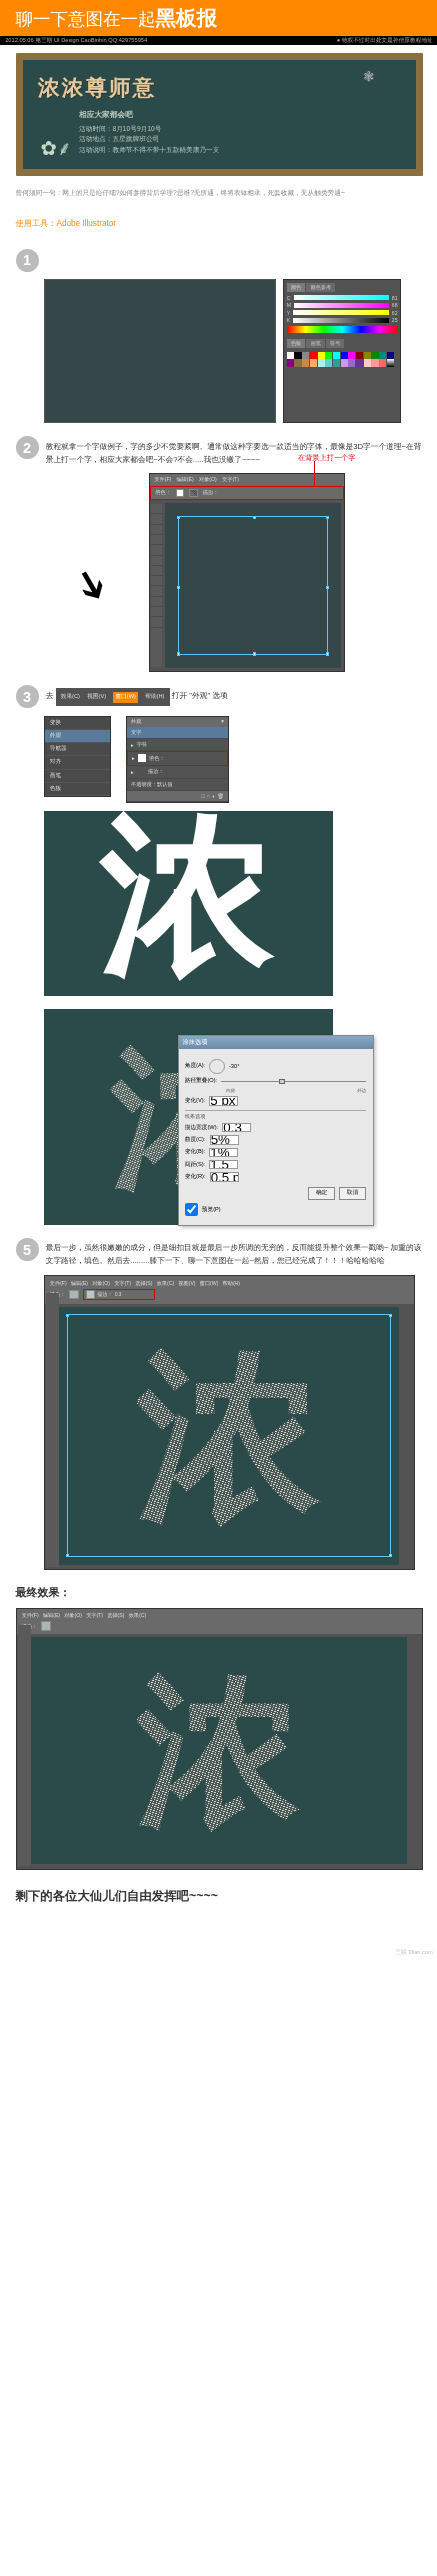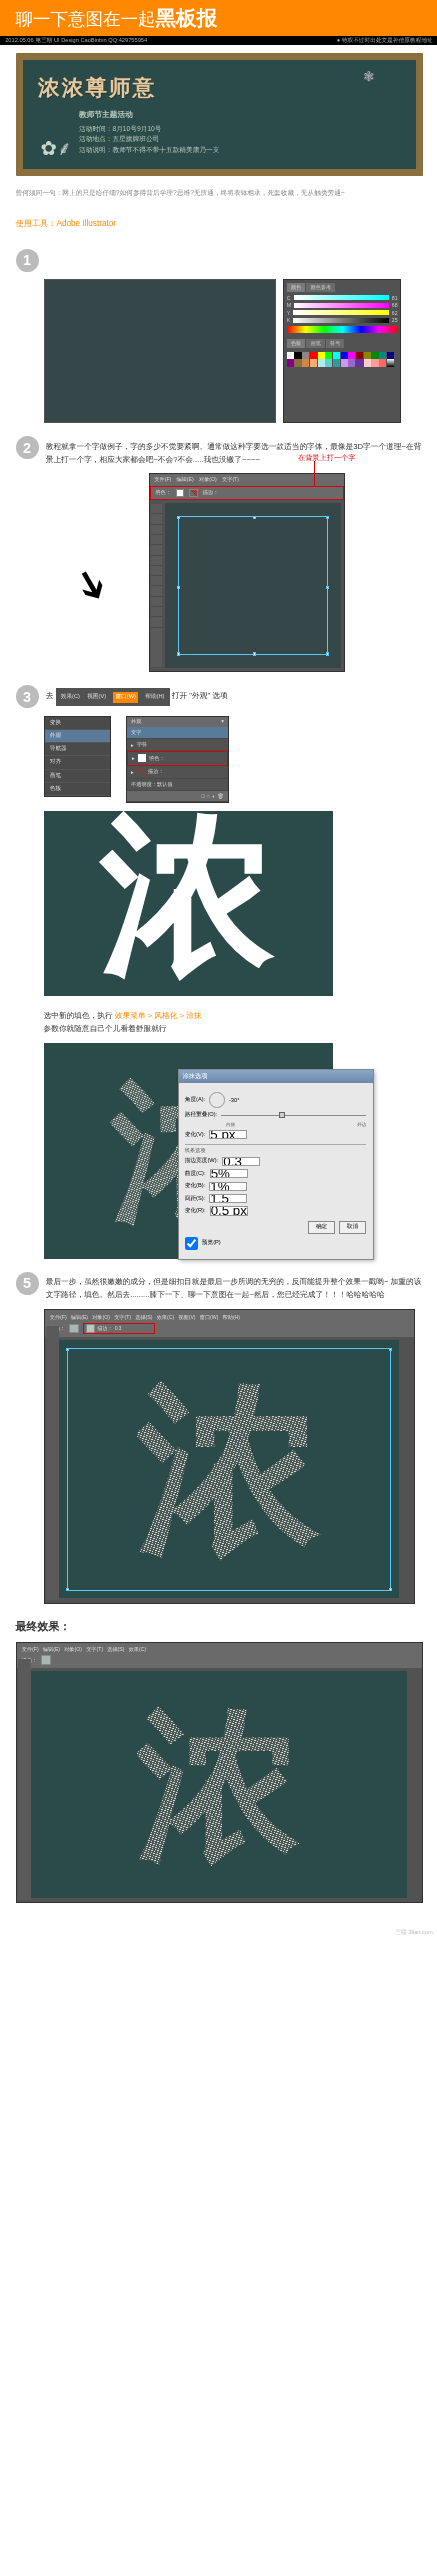--- a/index.html
+++ b/index.html
@@ -79,21 +79,21 @@
   .inline-step-text { color: #333; font-size: 7.7px; margin: 13px 0 6.2px 28px; line-height: 1.7; }
   .inline-step-text .orange { color: #ff8800; }
   
   .chalk-char { width: 289px; height: 216px; background: #2b4a4a; display: flex; align-items: center; justify-content: center; position: relative; }
   .chalk-texture { background: repeating-linear-gradient(25deg, #c8d0cf 0px, #c8d0cf 0.5px, #576560 0.5px, #576560 2.1px); -webkit-background-clip: text; background-clip: text; color: transparent; font-size: 155px; font-weight: 900; line-height: 1; transform: rotate(-1deg); }
   
   .dialog { background: #e8e8e8; border: 0.5px solid #888; width: 196px; position: absolute; right: -41px; top: 26px; font-size: 5.7px; box-shadow: 1.5px 1.5px 4.1px rgba(0,0,0,0.3); }
   .dialog-title { background: linear-gradient(#8aa8c8, #6a88a8); color: #fff; padding: 2.1px 4.1px; font-size: 6.2px; }
   .dialog-body { padding: 6.2px; }
   .dialog-row { display: flex; align-items: center; gap: 4.1px; margin: 3.1px 0; }
-  .dialog-input { width: 38px; height: 9.3px; border: 0.5px solid #999; background: #fff; }
+  .dialog-input { width: 29px; height: 9.3px; border: 0.5px solid #999; background: #fff; }
   .dialog-btn { padding: 1.5px 7.2px; border: 0.5px solid #888; background: #f0f0f0; font-size: 5.7px; }
   
   .final-window { background: #525252; border: 0.5px solid #333; width: 371px; margin: 7.7px 0 7.7px 28px; }
   .final-toolbar { background: #6a6a6a; padding: 2.6px; font-size: 5.2px; color: #ddd; }
   .final-toolbar-row { display: flex; gap: 4.1px; align-items: center; padding: 1px 2.6px; }
   .final-canvas { background: #2b4a4a; height: 258px; margin: 3.1px 14.4px 4.1px; position: relative; }
   .final-char { position: absolute; top: 50%; left: 50%; transform: translate(-50%, -50%); }
   .final-char-txt { font-size: 185px; font-weight: 900; line-height: 1; background: repeating-linear-gradient(20deg, #d0d8d6 0px, #d0d8d6 0.5px, #4b5854 0.5px, #4b5854 2.1px); -webkit-background-clip: text; background-clip: text; color: transparent; }
   .final-sidebar { position: absolute; left: 1px; top: 16.5px; bottom: 2.1px; width: 13.4px; background: #5a5a5a; }
   .callout-box { position: absolute; border: 1px solid #d00; }
@@ -117,21 +117,21 @@
   <span>● 特权不过时出处文是补偿原教程地址</span>
 </div>
 
 <div class="content">
 
   <div class="blackboard">
     <div class="blackboard-deco">❃</div>
     <div class="blackboard-title">浓浓尊师意</div>
     <div class="blackboard-flower">✿⸙</div>
     <div class="blackboard-info">
-      <div class="blackboard-info-title">教师节主题活动</div>
+      <div class="blackboard-info-title">相应大家都会吧</div>
       <div>活动时间：8月10号9月10号</div>
       <div>活动地点：五星旗牌班公司</div>
       <div>活动说明：教师节不得不带十五款精美康乃一支</div>
     </div>
   </div>
 
   <div class="intro-text-small">曾何须问一句：网上的只是给仔细?如何参得背后学理?思维?无所通，终将衣钵相承，死套收藏，无从触类旁通~</div>
 
   <div class="tool-label">使用工具：Adobe Illustrator</div>
 
@@ -321,24 +321,20 @@
           <span>◐</span>
           <span>🗑</span>
         </div>
       </div>
     </div>
     <div class="step-image">
       <div class="step3-char">浓</div>
     </div>
   </div>
 
-  <div class="inline-step-text">
-    <span>选中新的填色，执行 </span><span class="orange">效果菜单 &gt; 风格化 &gt; 涂抹</span><br>
-    <span>参数你就随意自己个儿看着舒服就行</span>
-  </div>
   <div class="step-image" style="position:relative">
     <div class="chalk-char">
       <div class="chalk-texture">浓</div>
       <div class="dialog">
         <div class="dialog-title">涂抹选项</div>
         <div class="dialog-body">
           <div class="dialog-row">
               <span>角度(A):</span>
               <div style="width:15.5px;height:15.5px;border:0.5px solid #999;border-radius:50%"></div>
               <span>-30°</span>
@@ -451,17 +447,18 @@
       </div>
     </div>
     <div class="final-sidebar"></div>
     <div class="final-canvas" style="height:227px">
       <div class="final-char">
           <div class="final-char-txt" style="font-size:165px">浓</div>
         </div>
     </div>
   </div>
 
+  <div class="closing">剩下的各位大仙儿们自由发挥吧~~~~</div>
 
 </div>
 
 <div class="watermark">三联 3lian.com</div>
 
 
 </body></html>

